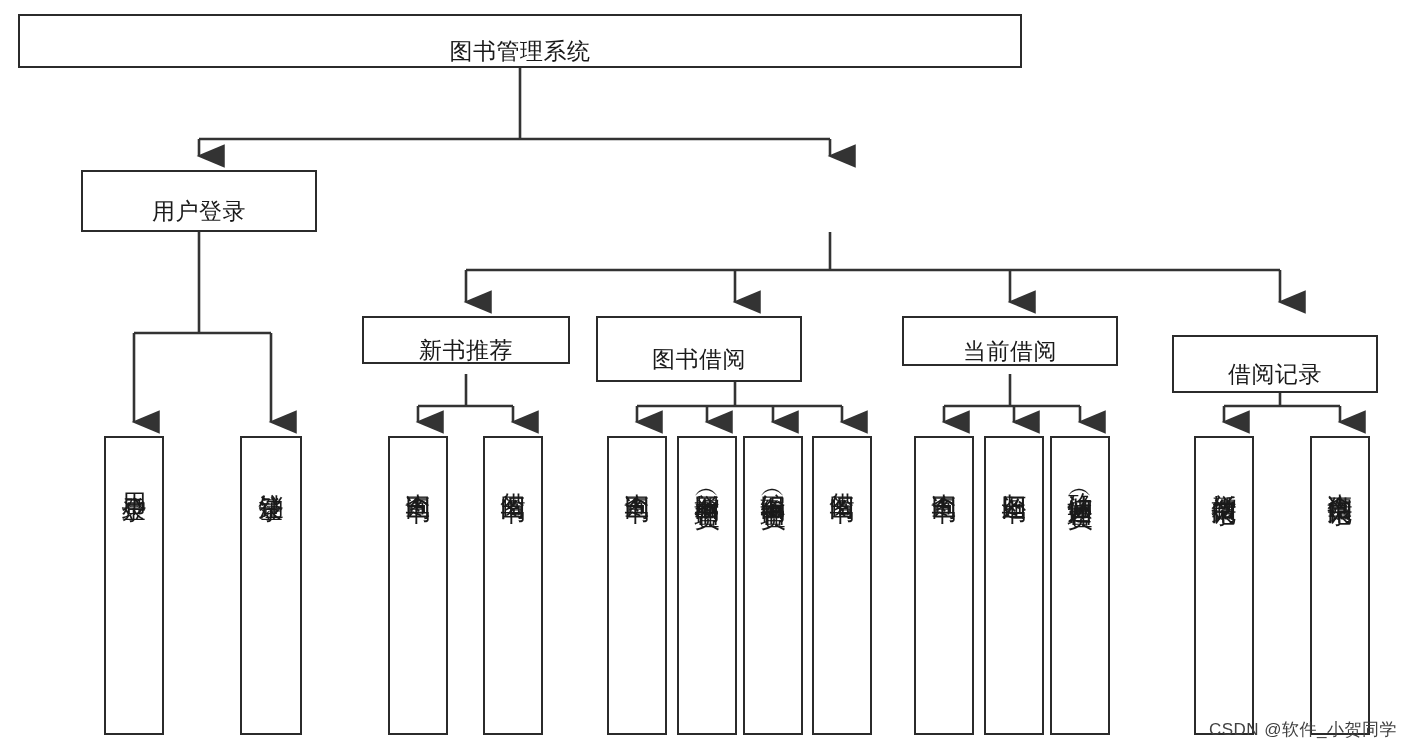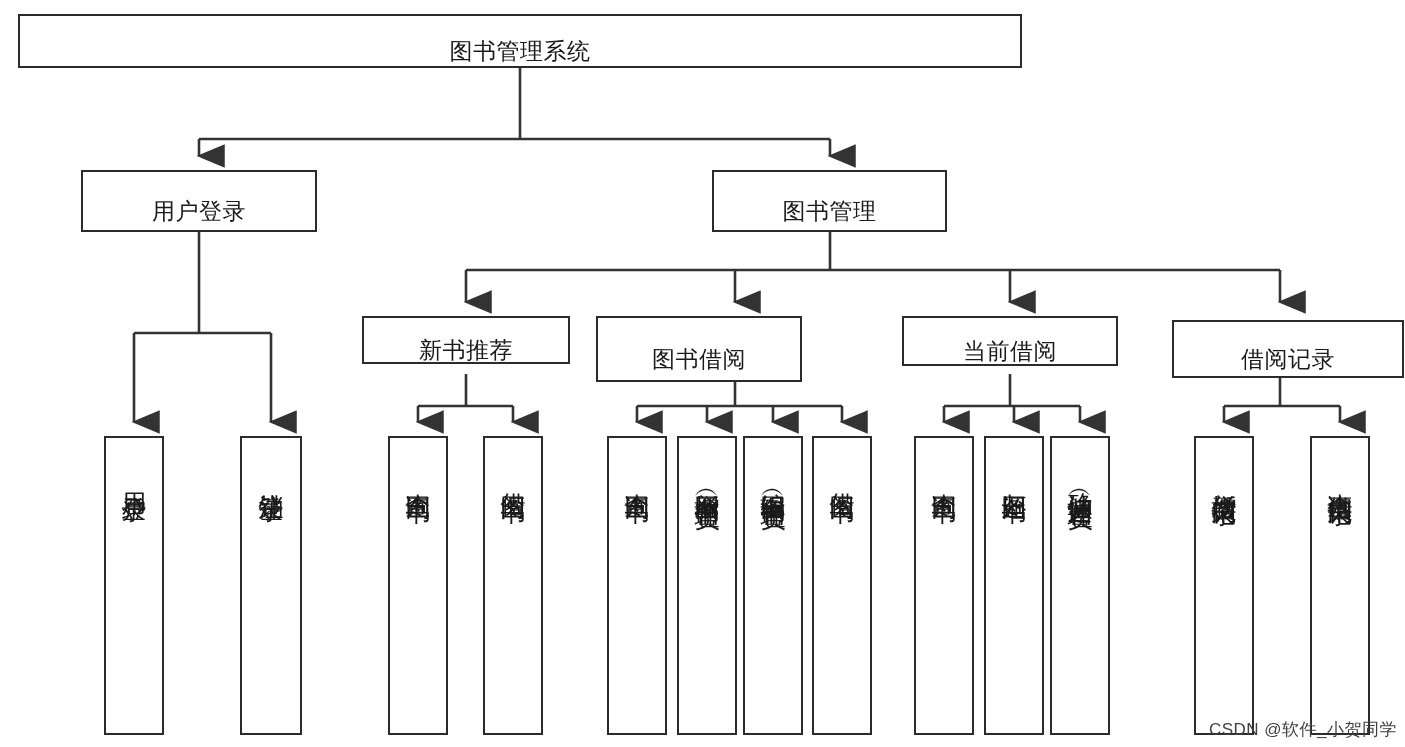--- a/index.html
+++ b/index.html
@@ -123,34 +123,31 @@
     </g>
   </svg>
 
   <div class="node horizontal" style="left:18px; top:14px; width:1004px; height:54px;">
     <span class="label">图书管理系统</span>
   </div>
 
   <div class="node horizontal" style="left:81px; top:170px; width:236px; height:62px;">
     <span class="label">用户登录</span>
   </div>
-  <div class="node horizontal" style="left:712px; top:170px; width:235px; height:62px;">
-    <span class="label">图书管理</span>
-  </div>
 
   <div class="node horizontal" style="left:362px; top:316px; width:208px; height:48px;">
     <span class="label">新书推荐</span>
   </div>
   <div class="node horizontal" style="left:596px; top:316px; width:206px; height:66px;">
     <span class="label">图书借阅</span>
   </div>
   <div class="node horizontal" style="left:902px; top:316px; width:216px; height:50px;">
     <span class="label">当前借阅</span>
   </div>
-  <div class="node horizontal" style="left:1172px; top:320px; width:232px; height:58px;">
+  <div class="node horizontal" style="left:1172px; top:335px; width:206px; height:58px;">
     <span class="label">借阅记录</span>
   </div>
 
   <div class="node vertical" style="left:104px; top:436px; width:60px; height:299px;">
     <span class="label">用户登录</span>
   </div>
   <div class="node vertical" style="left:240px; top:436px; width:62px; height:299px;">
     <span class="label">注销登录</span>
   </div>
 

